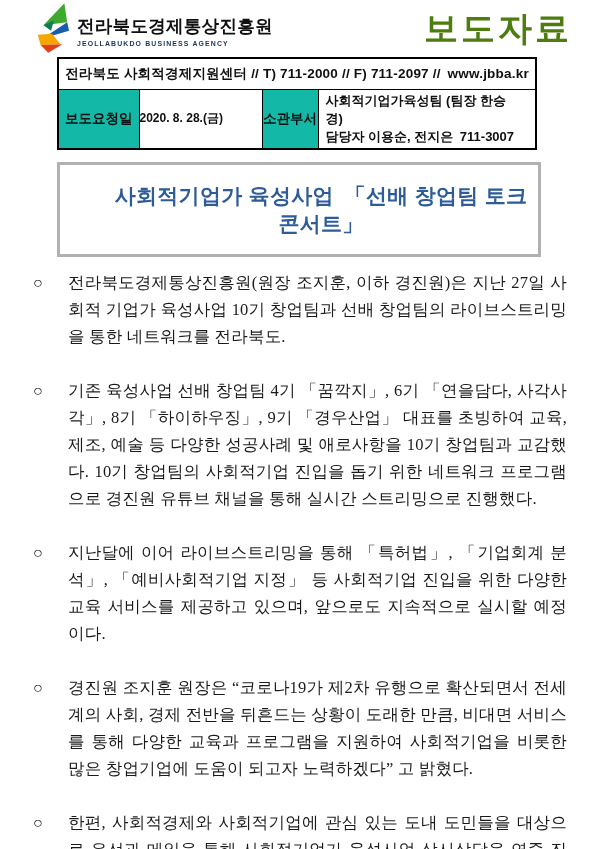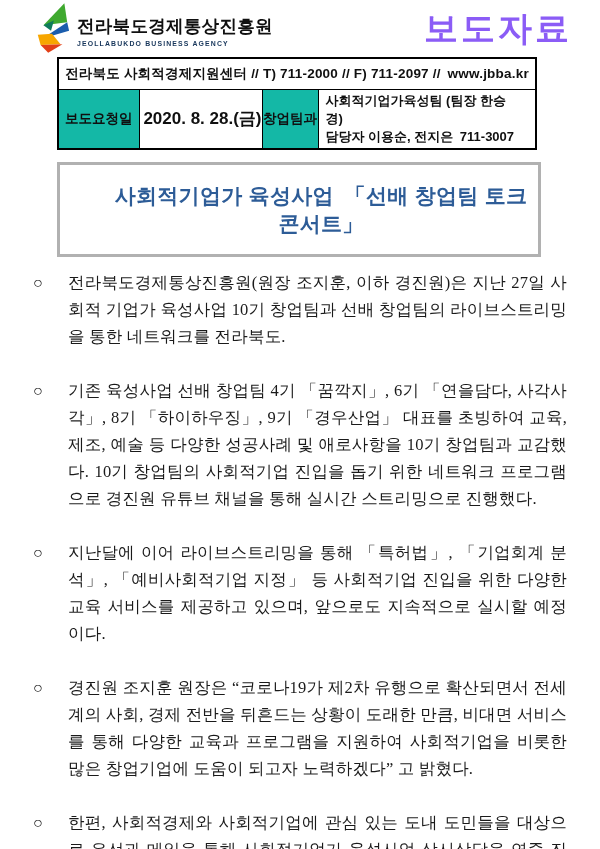--- a/index.html
+++ b/index.html
@@ -12,32 +12,32 @@
   
   .top {
     display: flex; justify-content: space-between; align-items: flex-start;
     padding: 3px 28px 0 33px; height: 56px;
   }
   .brand { display: flex; align-items: flex-start; gap: 6px; }
   .logo-mark svg { width: 38px; height: 50px; display: block; }
   .brand-text { display: flex; flex-direction: column; margin-top: 11px; }
   .org-kr { font-size: 17.5px; font-weight: 800; color: #101010; letter-spacing: 0.3px; }
   .org-en { font-size: 6.9px; font-weight: 700; color: #16355a; letter-spacing: 1.15px; margin-top: 2px; }
-  .doc-type { font-size: 34px; font-weight: 900; color: #8b5cf6; letter-spacing: 3px; margin-top: 3px; }
+  .doc-type { font-size: 34px; font-weight: 900; color: #4d7c0f; letter-spacing: 3px; margin-top: 3px; }
 
   
   table.info-table {
     border-collapse: collapse; table-layout: fixed;
     width: 480px; margin: 1px 12px 0 57px;
     border: 2.5px solid #000;
   }
   table.info-table td { border: 1.5px solid #000; font-weight: 700; color: #101010; overflow: hidden; }
   td.contact-cell { height: 31px; text-align: center; font-size: 13.5px; letter-spacing: 0.2px; }
   td.label-cell  { background: #14b8a6; text-align: center; font-size: 13.5px; height: 38px; }
-  td.date-cell   { text-align: right; font-size: 17px; }
+  td.date-cell   { text-align: left; font-size: 12px; }
   td.dept-cell   { font-size: 13px; line-height: 1.4; padding: 2px 18px 2px 7px; }
 
   
   .title-box {
     width: 484px; height: 95px; margin: 12px 0 0 57px;
     border: 3px solid #b1b1b1; background: #fff;
     display: flex; align-items: center; justify-content: center; padding-left: 44px;
   }
   .title-box h1 {
     font-size: 21px; font-weight: 800; color: #2d5c97;
@@ -92,21 +92,21 @@
         <col style="width:56px">
         <col>
     </colgroup>
     <tbody>
       <tr>
         <td class="contact-cell" colspan="4">전라북도 사회적경제지원센터 // T) 711-2000 // F) 711-2097 // www.jbba.kr</td>
       </tr>
       <tr>
         <td class="label-cell">보도요청일</td>
         <td class="date-cell">2020. 8. 28.(금)</td>
-        <td class="label-cell">창업팀과</td>
+        <td class="label-cell">소관부서</td>
         <td class="dept-cell">
           <div>사회적기업가육성팀 (팀장 한승경)</div>
           <div>담당자 이용순, 전지은 711-3007</div>
         </td>
       </tr>
     </tbody>
   </table>
 
   <div class="title-box">
     <h1>사회적기업가 육성사업 「선배 창업팀 토크콘서트」</h1>

